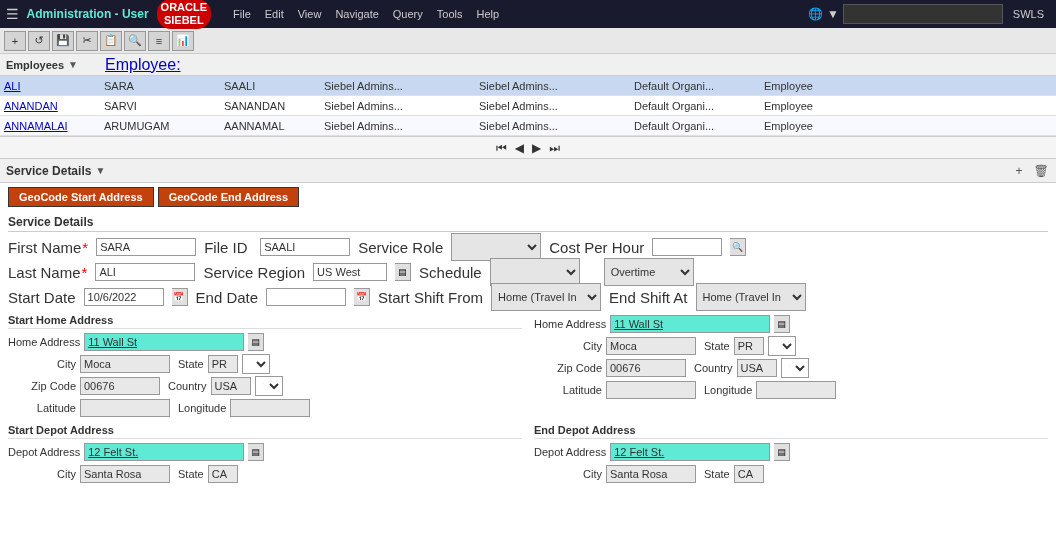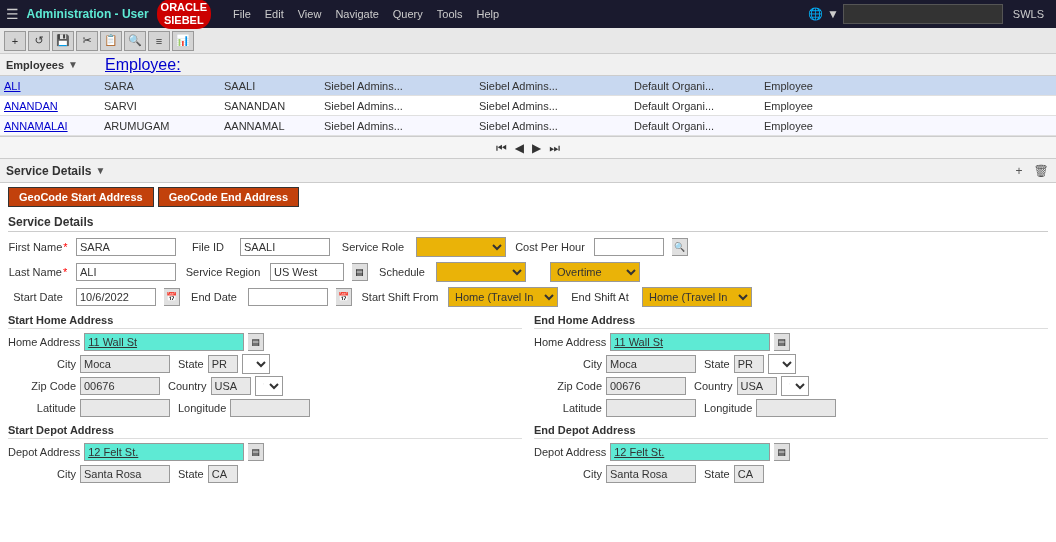--- a/index.html
+++ b/index.html
@@ -156,43 +156,43 @@
     
     .subsection-title {
       font-weight: bold;
       font-size: 12px;
       color: #333;
       margin-bottom: 4px;
       padding: 2px 0;
       border-bottom: 1px solid #ccc;
     }
     .form-label {
-      text-align: center;
+      text-align: left;
       white-space: nowrap;
       color: #333;
-      font-size: 11px;
+      font-size: 15px;
       min-width: 60px;
     }
     .form-label.required::after {
       content: '*';
       color: red;
       margin-left: 1px;
     }
     .form-input {
       height: 18px;
       border: 1px solid #999;
       background: #fff;
       padding: 0 3px;
       font-size: 11px;
       color: #333;
     }
     .form-select {
-      height: 20px;
-      border: 1px solid #999;
-      background: #eab308;
+      height: 28px;
+      border: 1px solid #999;
+      background: #e5e5e5;
       font-size: 11px;
       color: #333;
       padding: 0 2px;
     }
     .input-pick-btn {
       height: 18px;
       width: 16px;
       border: 1px solid #999;
       border-left: none;
       background: #e0e0e0;
@@ -423,21 +423,20 @@
       </div>
       <div class="addr-row">
         <span class="addr-label">Latitude</span>
         <input class="addr-input" value="" style="width: 90px;">
         <span style="font-size:11px; color:#333; margin-left:4px;">Longitude</span>
         <input class="addr-input" value="" style="width: 80px;">
       </div>
     </div>
 
     <div class="address-section">
-      <div class="address-title">End Home Address</div>
       <div class="addr-row">
         <span class="addr-label">Home Address</span>
         <input class="addr-input white-bg" value="11 Wall St" style="width: 160px;">
         <button class="addr-pick-btn">▤</button>
       </div>
       <div class="addr-row">
         <span class="addr-label">City</span>
         <input class="addr-input" value="Moca" style="width: 90px;">
         <span style="font-size:11px; color:#333; margin-left:4px;">State</span>
         <input class="addr-input" value="PR" style="width: 30px;">

